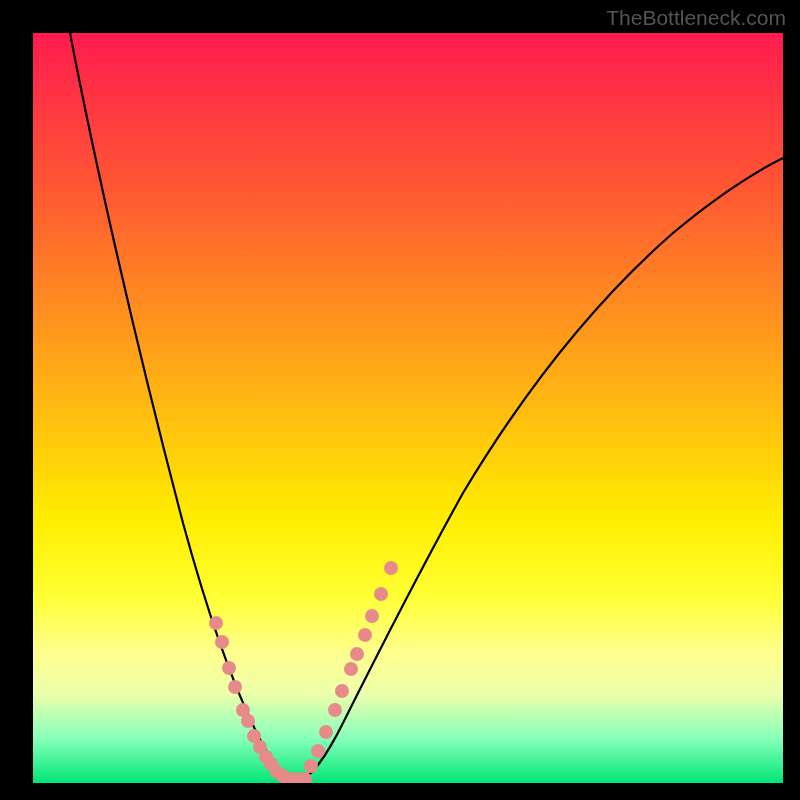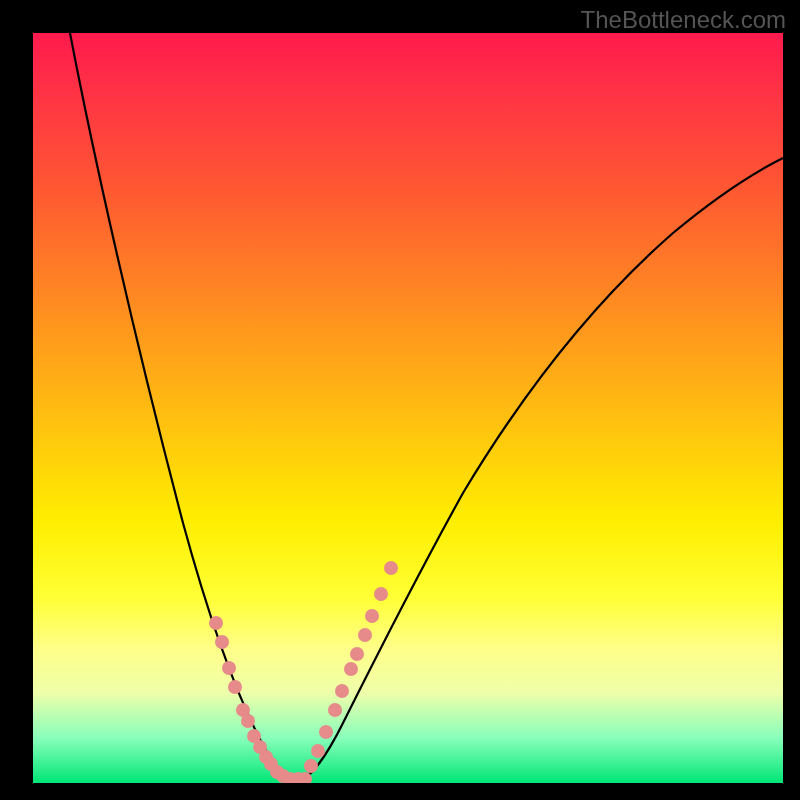--- a/index.html
+++ b/index.html
@@ -28,21 +28,21 @@
       #eeffaa 88%,
       #88ffbb 94%,
       #00e676 100%
     );
   }
   .watermark {
     position: absolute;
     top: 6px;
     right: 14px;
     color: #555;
-    font-size: 24px;
+    font-size: 21px;
     font-weight: 500;
     z-index: 10;
   }
   svg.curves {
     position: absolute;
     left: 0;
     top: 0;
     width: 100%;
     height: 100%;
     pointer-events: none;

